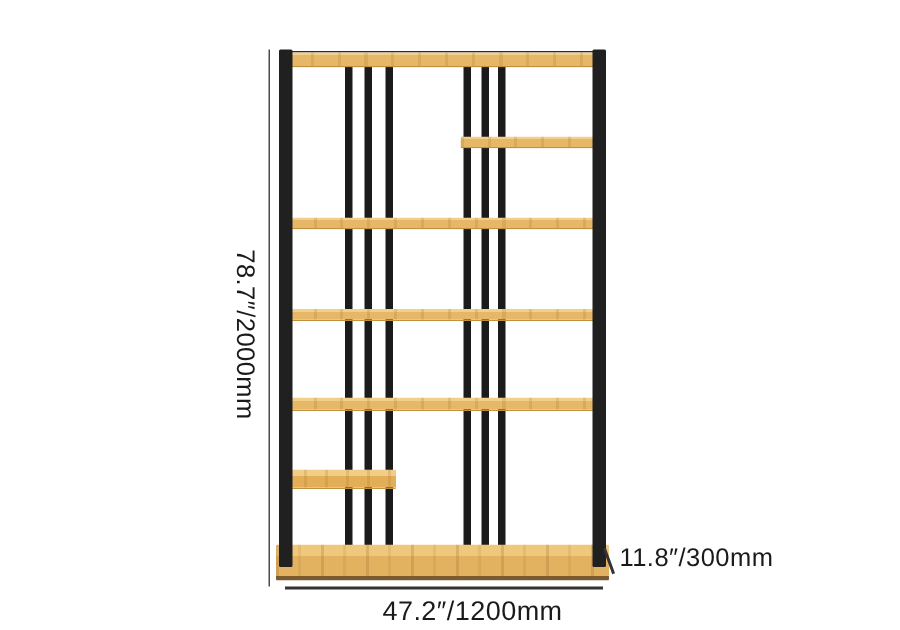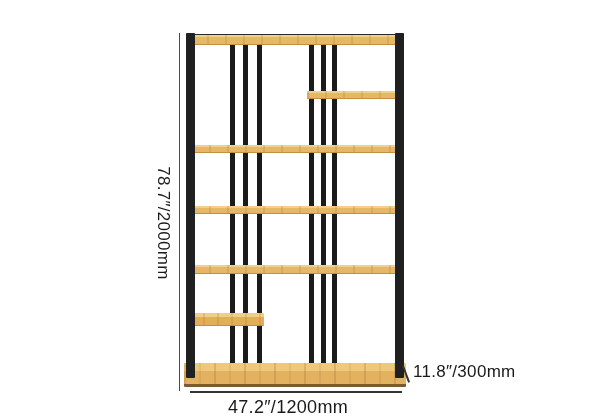--- a/index.html
+++ b/index.html
@@ -55,21 +55,21 @@
   .dim-label{
     position:absolute;color:#1a1a1a;z-index:7;white-space:nowrap;
     letter-spacing:0.3px;
   }
   .dim-label.height{
     left:103px;top:213px;width:120px;height:20px;
     font-size:17px;text-align:center;line-height:20px;
     transform:rotate(90deg);
   }
   .dim-label.width{
-    left:188px;top:396px;width:200px;
+    left:215px;top:396px;width:200px;
     font-size:18px;text-align:center;line-height:22px;
   }
   .dim-label.depth{
     left:413px;top:361px;
     font-size:17px;line-height:22px;text-align:center;
   }
 </style>
 </head>
 <body>
 

